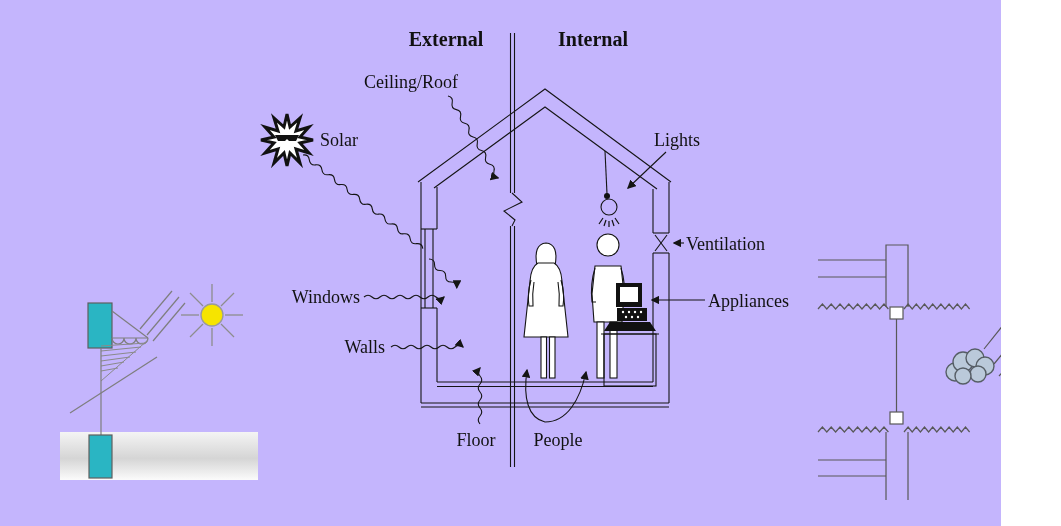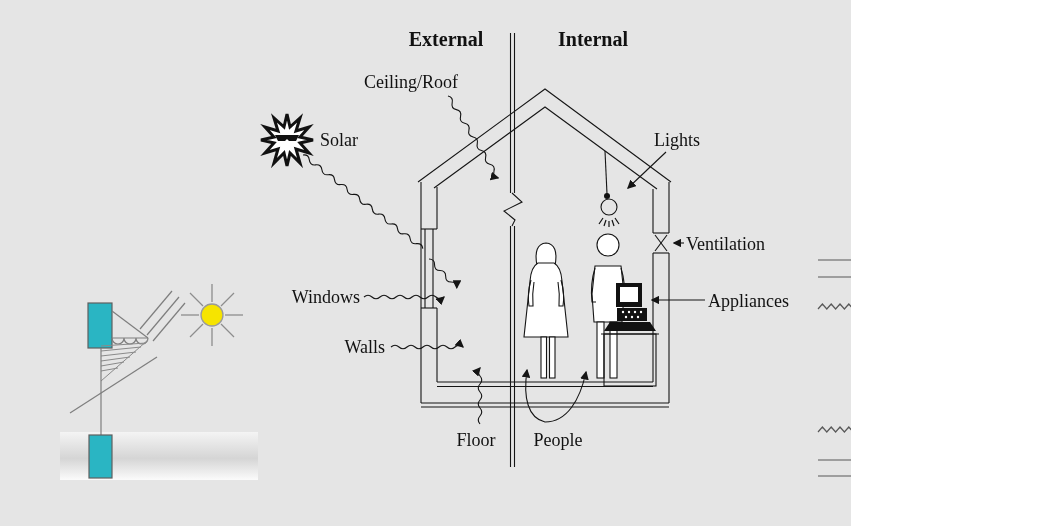--- a/index.html
+++ b/index.html
@@ -1,16 +1,16 @@
 <!DOCTYPE html>
 <html><head>
 <meta charset="utf-8">
 <style>
   html,body{margin:0;padding:0;background:#fff;}
-  #canvas{position:relative;width:851px;height:526px;background:#e5e5e5;overflow:hidden;}
+  #canvas{position:relative;width:1001px;height:526px;background:#c4b5fd;overflow:hidden;}
   svg{position:absolute;left:0;top:0;}
   text{font-family:"Liberation Serif","DejaVu Serif",serif;fill:#111;}
   .ttl{font-size:20px;font-weight:bold;}
   .lbl{font-size:18px;}
   .ink-thin{stroke:#151515;fill:none;stroke-width:1.1;}
   .gray{stroke:#7e7e7e;fill:none;stroke-width:1.2;}
   .rgray{stroke:#585858;fill:none;stroke-width:1.2;}
 </style>
 </head>
 <body>

